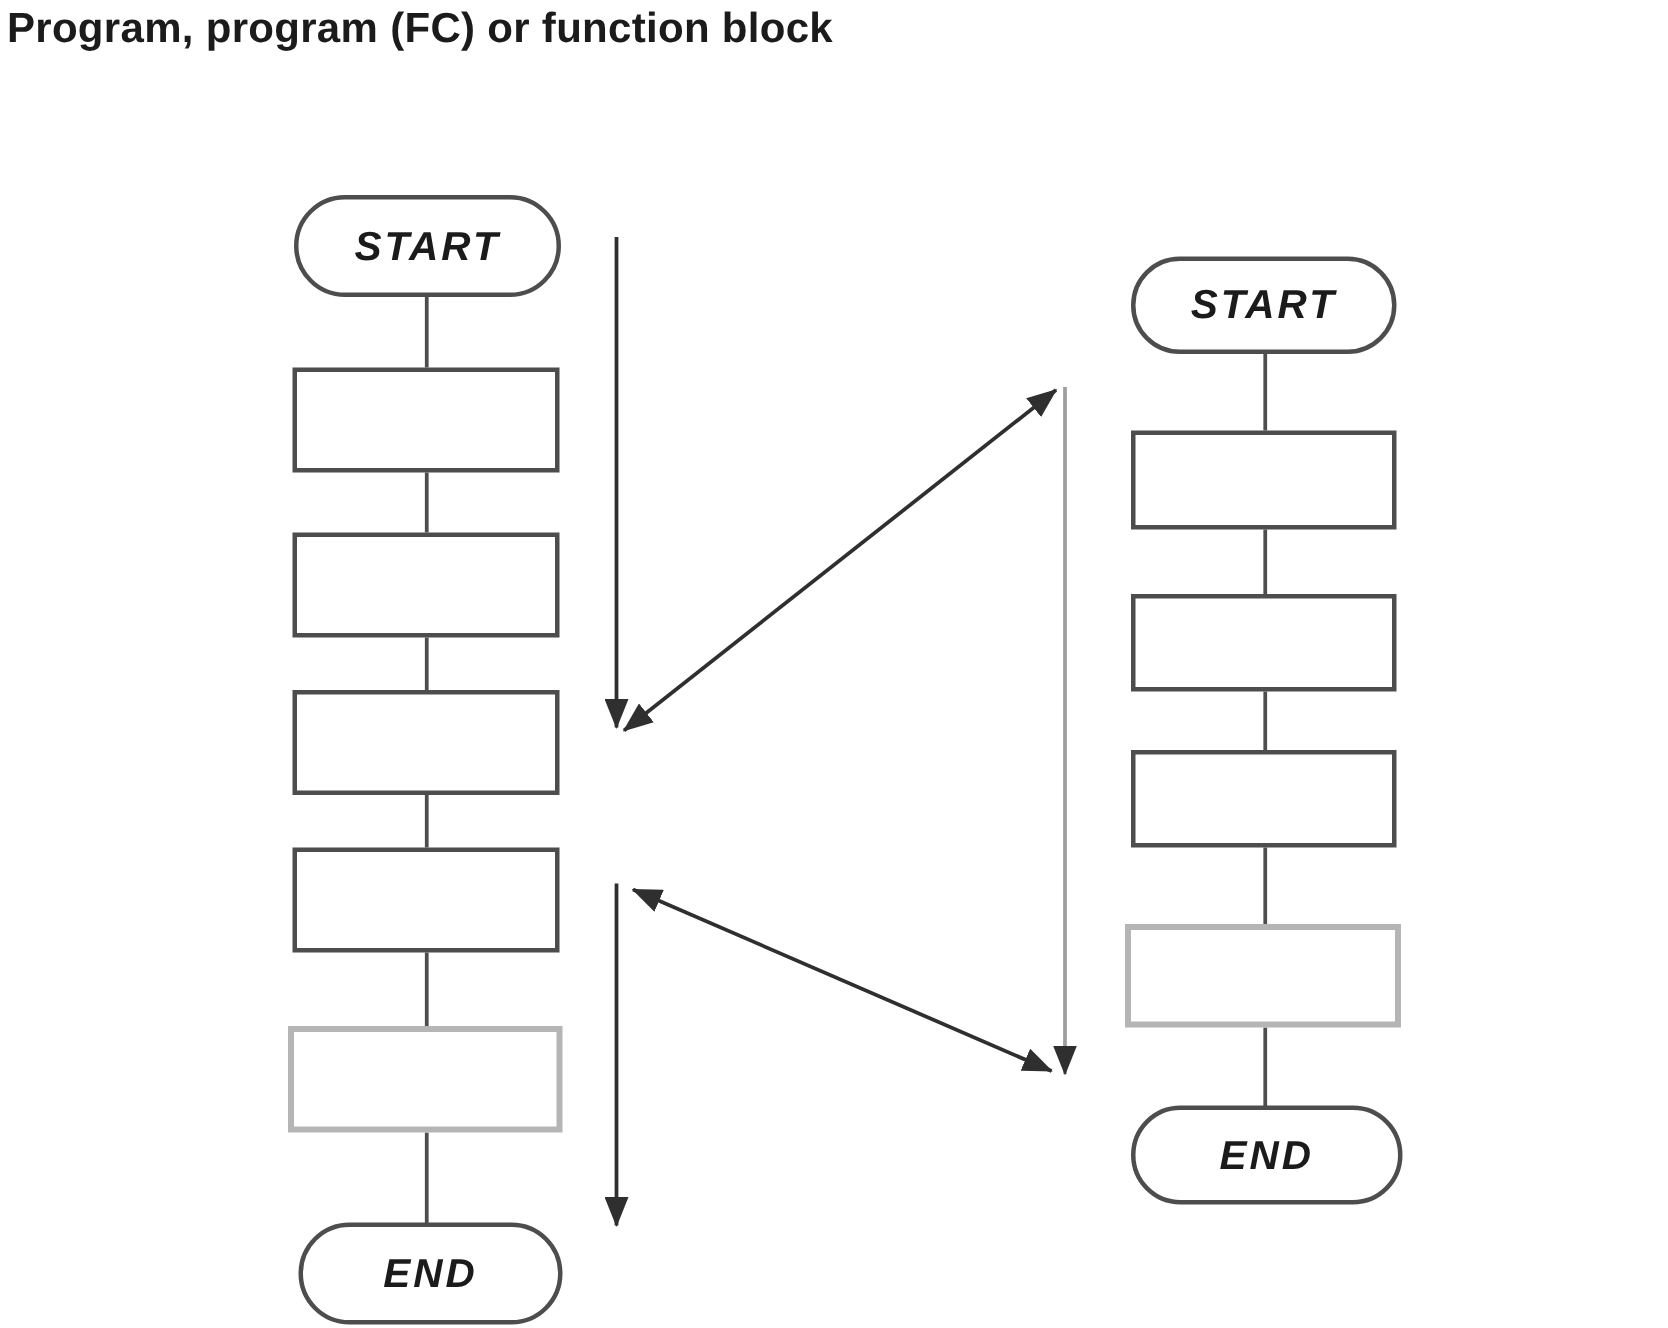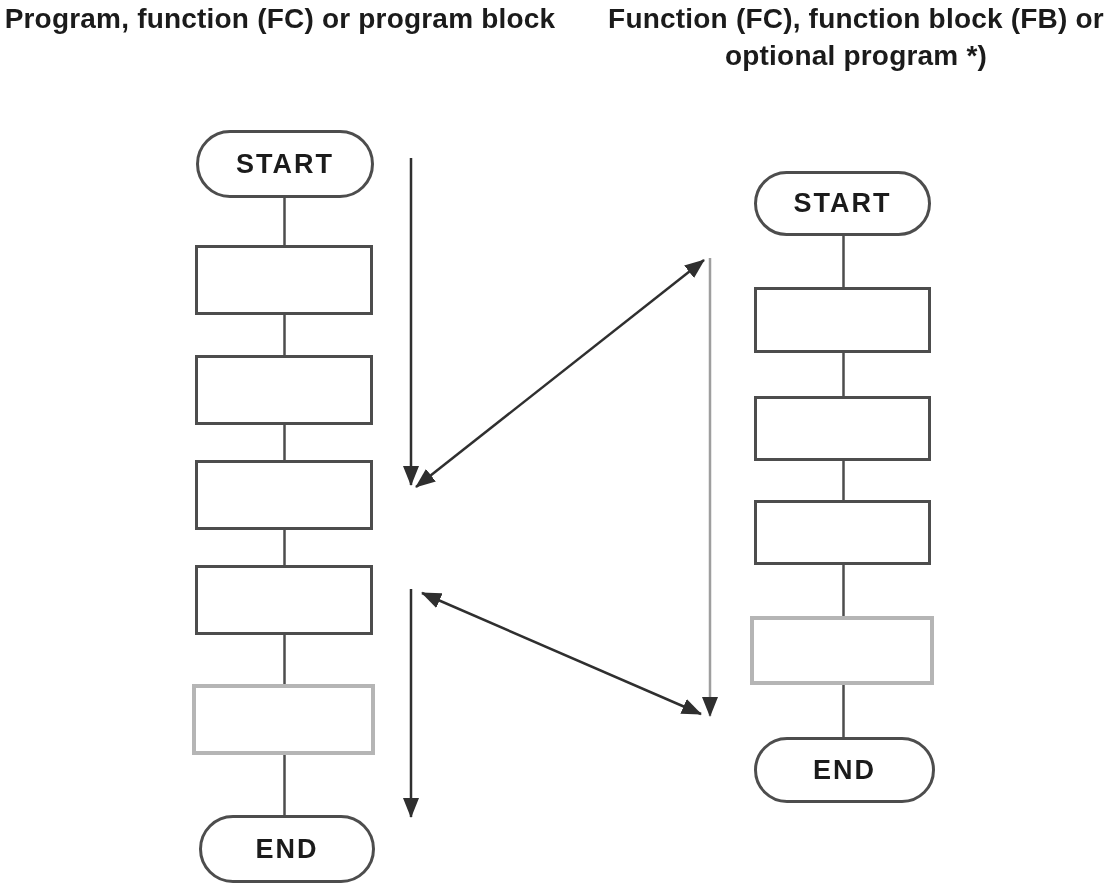--- a/index.html
+++ b/index.html
@@ -40,20 +40,21 @@
   }
   .terminal {
     border-radius: 34px;
     display: flex;
     align-items: center;
     justify-content: center;
     font-size: 27px;
     font-weight: 600;
     letter-spacing: 2px;
     color: #1b1b1b;
+    font-style: italic;
   }
   .gray { border: 4px solid #b5b5b5; }
 
   
   .lstart { left: 196px; top: 130px; width: 178px; height: 68px; }
   .lb1 { left: 195px; top: 245px; width: 178px; height: 70px; }
   .lb2 { left: 195px; top: 355px; width: 178px; height: 70px; }
   .lb3 { left: 195px; top: 460px; width: 178px; height: 70px; }
   .lb4 { left: 195px; top: 565px; width: 178px; height: 70px; }
   .lb5 { left: 192px; top: 684px; width: 183px; height: 71px; }
@@ -66,25 +67,21 @@
   .rb3 { left: 754px; top: 500px; width: 177px; height: 65px; }
   .rb4 { left: 750px; top: 616px; width: 184px; height: 69px; }
   .rend { left: 754px; top: 737px; width: 181px; height: 66px; }
 </style>
 </head>
 <body>
 
 <div class="canvas">
 
   <div class="title title-left">
-    <div>Program, function (FC) or program block</div>
-  </div>
-  <div class="title title-right">
-    <div>Function (FC), function block (FB) or</div>
-    <div>optional program *)</div>
+    <div>Program, program (FC) or function block</div>
   </div>
 
   <svg class="lines" xmlns="http://www.w3.org/2000/svg" width="1112" height="885" viewBox="0 0 1112 885">
     <defs>
       <marker id="arrow" viewBox="0 0 10 8" refX="9.5" refY="4" markerUnits="userSpaceOnUse" markerWidth="20" markerHeight="16" orient="auto-start-reverse">
         <path d="M0,0 L10,4 L0,8 z" fill="#2f2f2f"></path>
       </marker>
     </defs>
 
     <line x1="284.5" y1="164" x2="284.5" y2="849" stroke="#4d4d4d" stroke-width="2.5"></line>

